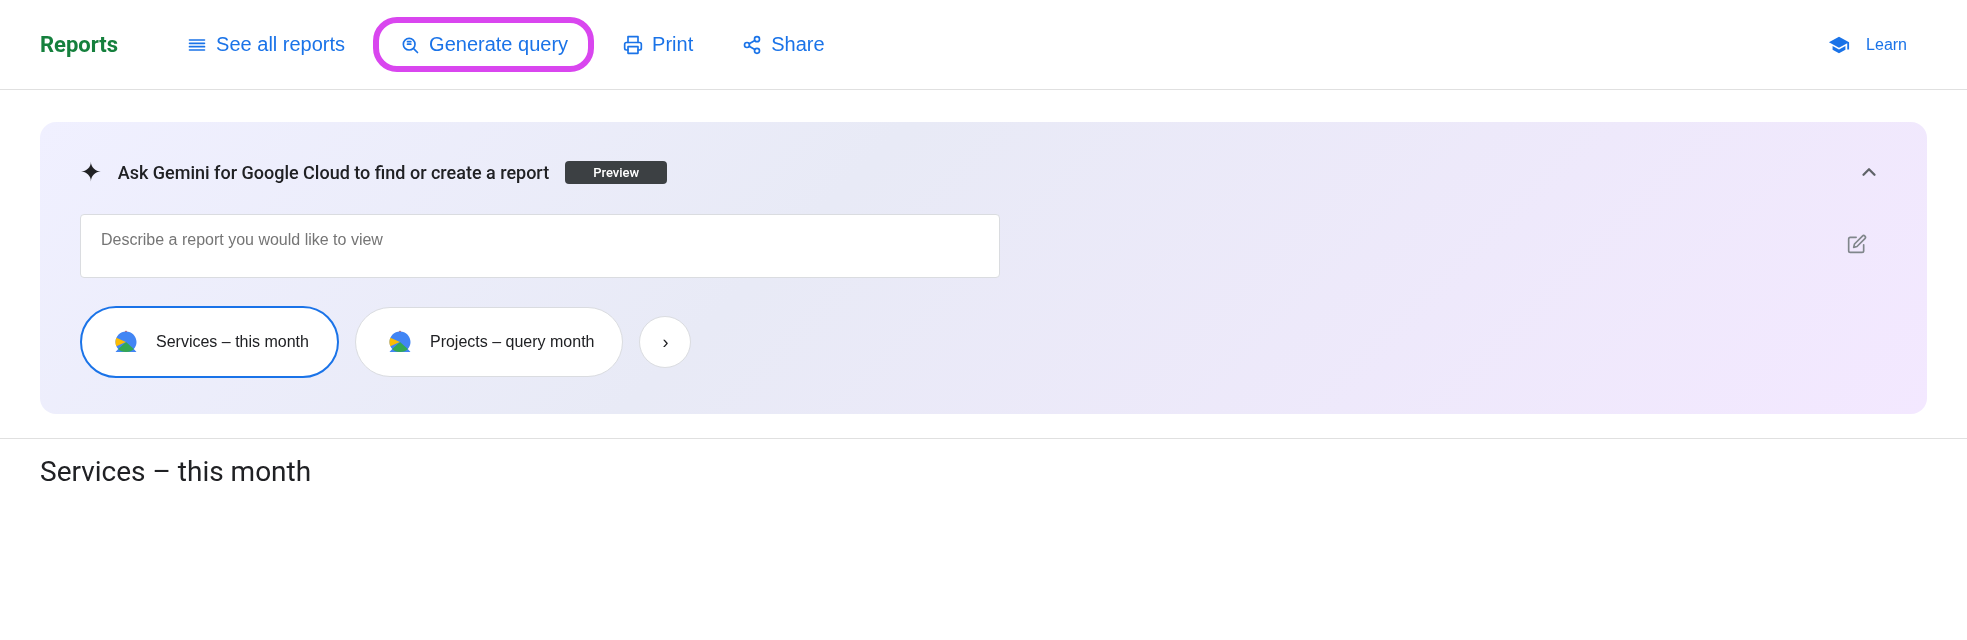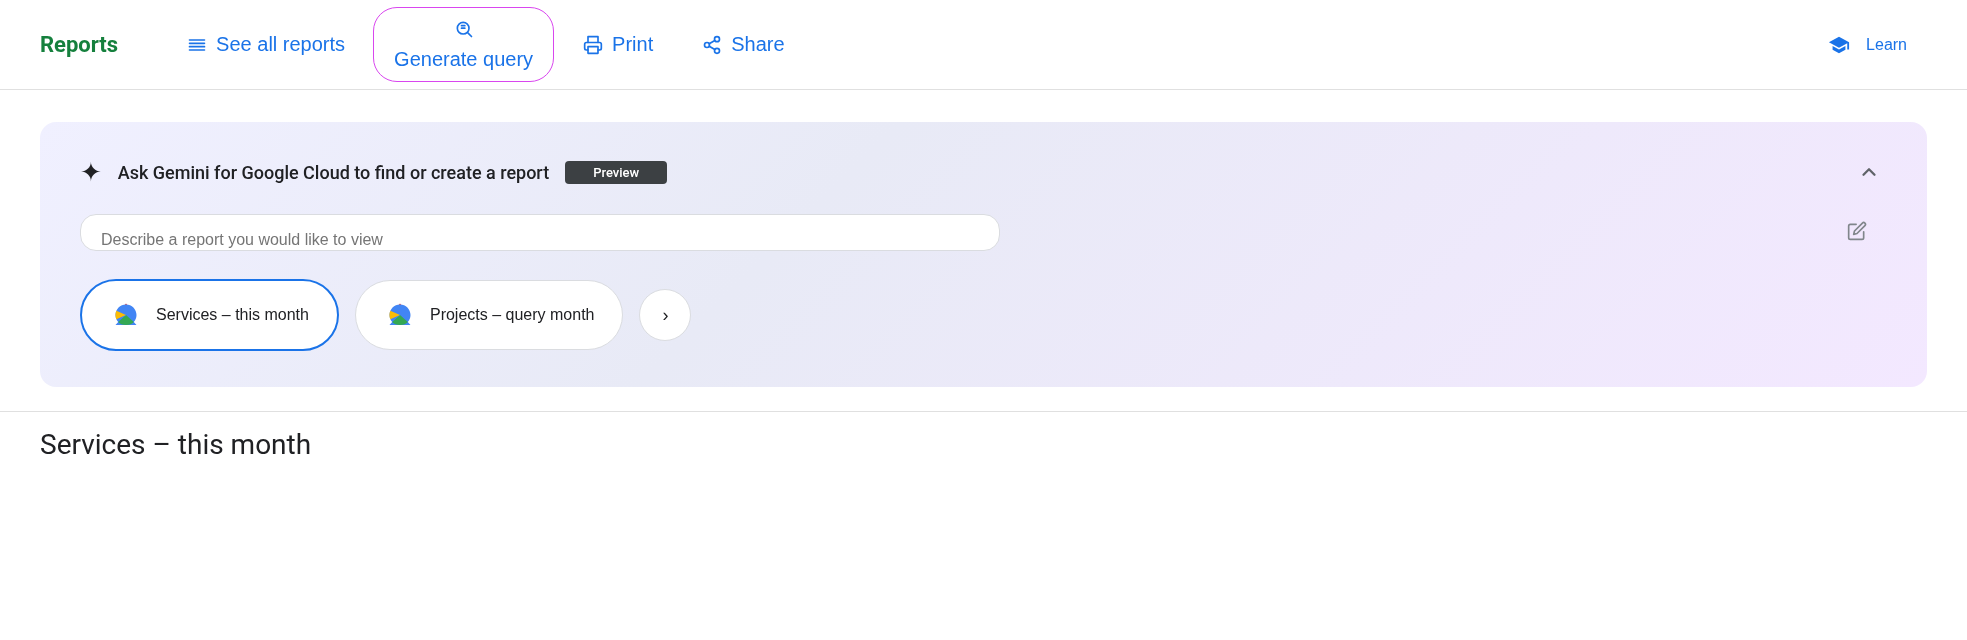--- a/index.html
+++ b/index.html
@@ -51,24 +51,23 @@
       background: transparent;
       color: #1a73e8;
       font-size: 20px;
       font-weight: 500;
       cursor: pointer;
       white-space: nowrap;
       text-decoration: none;
     }
 
     .nav-btn.highlighted {
-      border: 1px solid #d946ef;
+      border: 6px solid #d946ef;
       color: #1a73e8;
       background: transparent;
-      flex-direction: column;
     }
 
     .nav-btn-icon {
       width: 22px;
       height: 22px;
       display: inline-flex;
       align-items: center;
       justify-content: center;
     }
 
@@ -150,22 +149,22 @@
     
     .gemini-search-wrap {
       position: relative;
       margin-bottom: 28px;
     }
 
     .gemini-search {
       width: 100%;
       max-width: 920px;
       border: 1px solid #dadce0;
-      border-radius: 16px;
-      padding: 16px 52px 1px 20px;
+      border-radius: 4px;
+      padding: 16px 52px 28px 20px;
       font-size: 16px;
       color: #14532d;
       background: #fff;
       outline: none;
     }
 
     .gemini-search-icon {
       position: absolute;
       right: 20px;
       top: 50%;

